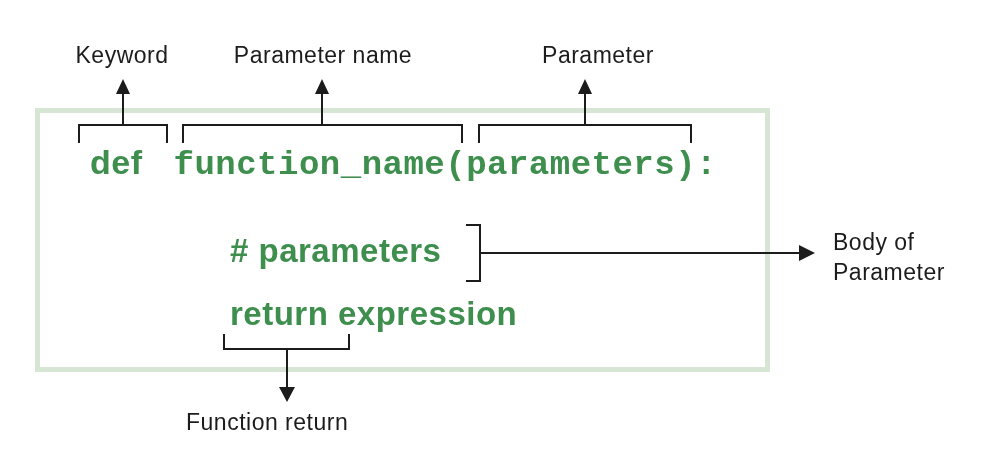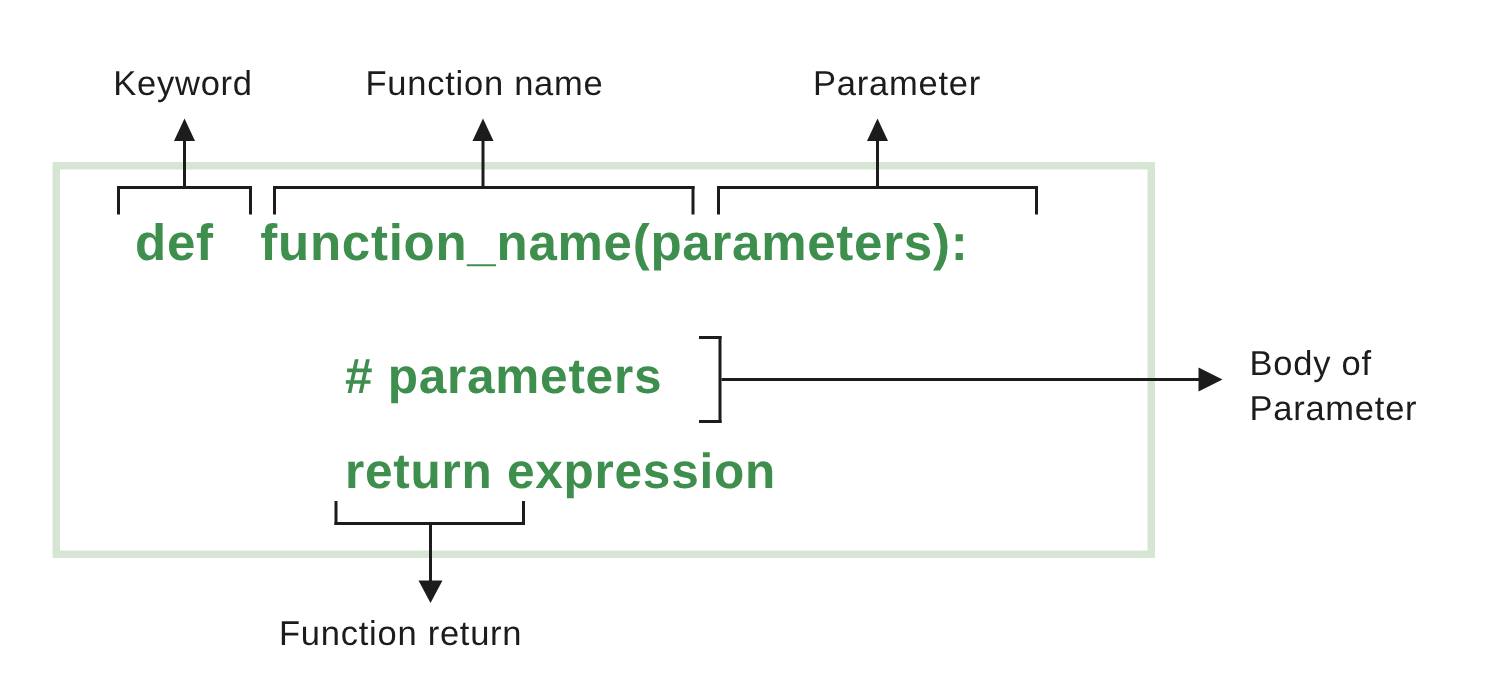--- a/index.html
+++ b/index.html
@@ -35,21 +35,21 @@
   .label.centered { transform: translateX(-50%); }
   .code {
     position: absolute;
     color: var(--code-green);
     font-weight: bold;
     font-size: 33px;
     letter-spacing: 0.5px;
     white-space: nowrap;
   }
   .code-line1 { font-size: 34px; top: 131px; left: 90px; }
-  .code-line1 .sig { margin-left: 31px; }
+  .code-line1 .sig { margin-left: 31px; font-family: Liberation Mono, monospace; }
   
   .bracket-top {
     position: absolute;
     top: 112px;
     height: 19px;
     border: 2px solid var(--ink);
     border-bottom: none;
   }
   
   .arrow-line-v { position: absolute; width: 2px; background: var(--ink); }
@@ -94,21 +94,21 @@
   .body-label { line-height: 30px; }
 </style>
 </head>
 <body>
 
 <div class="canvas">
 
   <div class="code-box"></div>
 
   <div class="label centered" style="left:122px; top:30px;">Keyword</div>
-  <div class="label centered" style="left:323px; top:30px;">Function name</div>
+  <div class="label centered" style="left:323px; top:30px;">Parameter name</div>
   <div class="label centered" style="left:598px; top:30px;">Parameter</div>
 
   <div class="arrow-head-up" style="left:116px; top:67px;"></div>
   <div class="arrow-line-v" style="left:122px; top:80px; height:33px;"></div>
 
   <div class="arrow-head-up" style="left:315px; top:67px;"></div>
   <div class="arrow-line-v" style="left:321px; top:80px; height:33px;"></div>
 
   <div class="arrow-head-up" style="left:578px; top:67px;"></div>
   <div class="arrow-line-v" style="left:584px; top:80px; height:33px;"></div>

